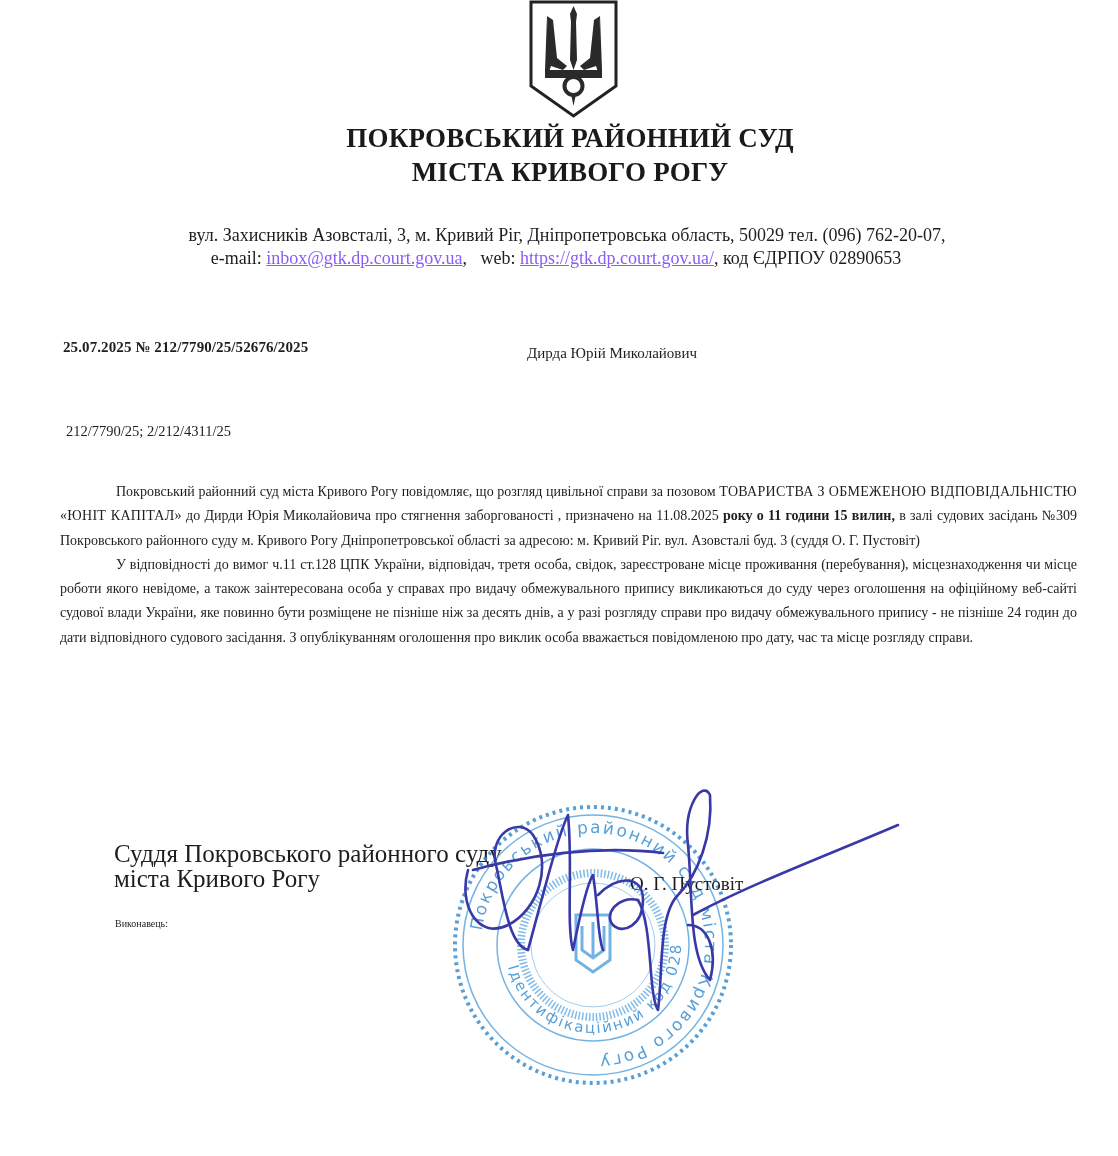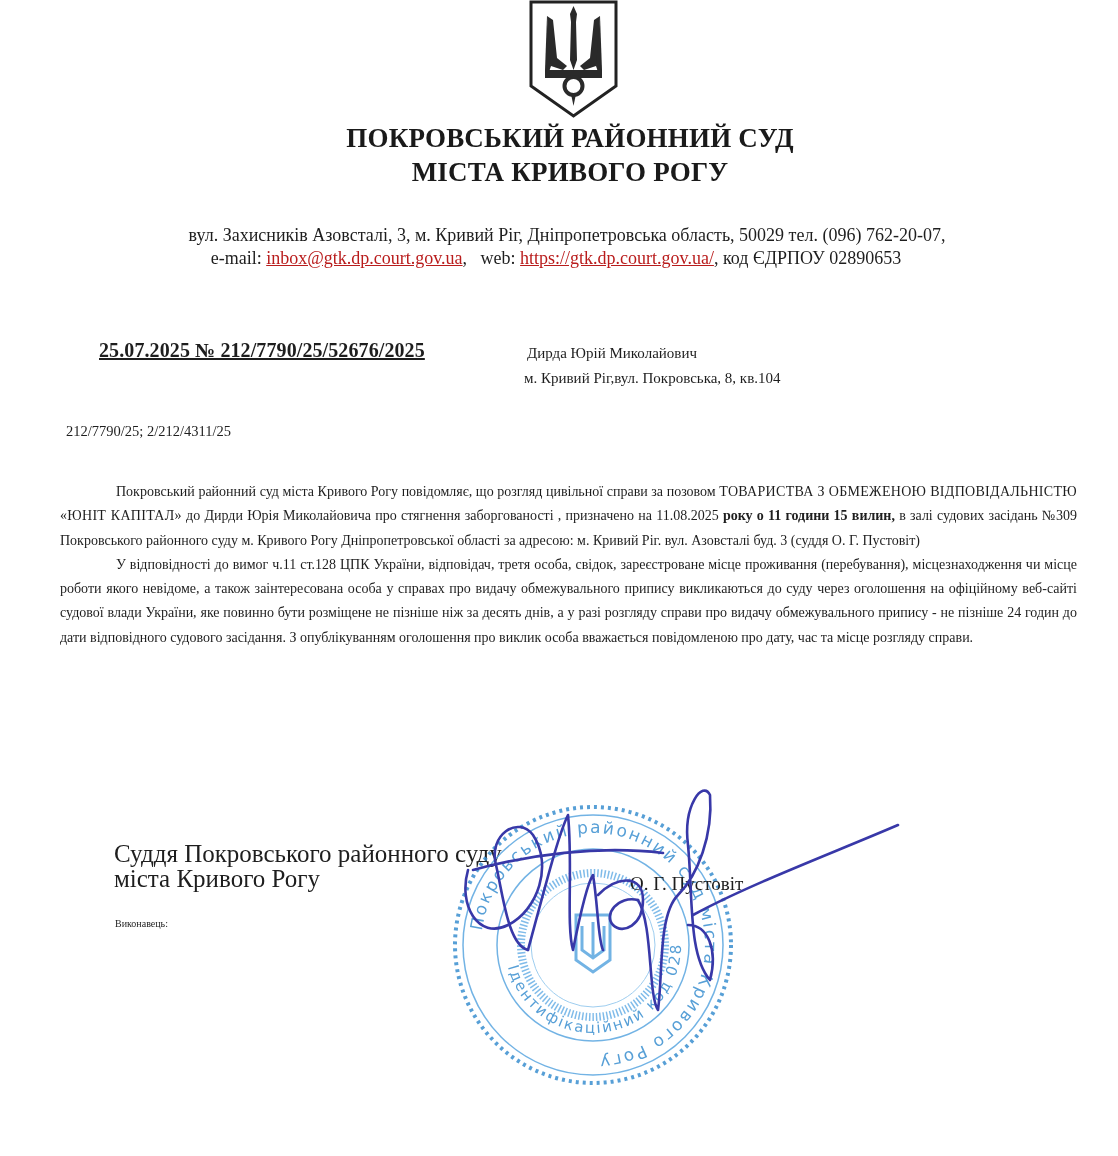--- a/index.html
+++ b/index.html
@@ -15,24 +15,24 @@
       font-weight: bold; font-size: 27px; letter-spacing: 0.2px; line-height: 34px;
       color: #1a1a1a;
     }
     .court-name.l1 { top: 121px; }
     .court-name.l2 { top: 155px; }
     .contacts {
       left: 0; width: 1140px; text-align: center; font-size: 18px; line-height: 24px;
     }
     .contacts.l1 { top: 223px; left: -3px; }
     .contacts.l2 { top: 246px; left: -14px; }
-    .contacts a { color: #b91c1c; text-decoration: underline; }
+    .contacts a { color: #8b5cf6; text-decoration: underline; }
     .ref {
-      left: 63px; top: 339px; font-size: 20px; font-weight: bold;
-      text-decoration: underline; letter-spacing: 0.1px; margin-left: 36px;
+      left: 63px; top: 339px; font-size: 15px; font-weight: bold;
+      letter-spacing: 0.1px;
     }
     .case-nos { left: 66px; top: 423px; font-size: 14.5px; }
     .addressee { left: 527px; top: 341px; font-size: 15px; line-height: 25px; }
     .addressee div:nth-child(2) { margin-left: -3px; }
     .addressee div:nth-child(3) { margin-left: 4px; }
     .body-text {
       left: 60px; top: 480px; width: 1017px;
       font-size: 14px; line-height: 24.3px; text-align: justify;
     }
     .body-text p { margin: 0; text-indent: 56px; text-align: justify; }
@@ -74,21 +74,20 @@
   <a>inbox@gtk.dp.court.gov.ua</a><span>,</span>&nbsp;&nbsp;
   <span>web:</span>
   <a>https://gtk.dp.court.gov.ua/</a><span>, код ЄДРПОУ 02890653</span>
 </div>
 
 <div class="abs ref">25.07.2025 №  212/7790/25/52676/2025</div>
 <div class="abs case-nos">212/7790/25; 2/212/4311/25</div>
 
 <div class="abs addressee">
   <div>Дирда Юрій Миколайович</div>
-  <div>м. Кривий Ріг,вул. Покровська, 8, кв.104</div>
 </div>
 
 <div class="abs body-text">
   <p><span>Покровський районний суд міста Кривого Рогу  повідомляє, що розгляд цивільної справи за позовом </span><span class="caps">ТОВАРИСТВА З ОБМЕЖЕНОЮ ВІДПОВІДАЛЬНІСТЮ «ЮНІТ КАПІТАЛ»</span><span> до Дирди Юрія Миколайовича про стягнення заборгованості , призначено на 11.08.2025 </span><b>року о 11  години 15 вилин,</b><span> в залі судових засідань №309 Покровського районного суду м. Кривого Рогу Дніпропетровської області за адресою: м. Кривий Ріг. вул. Азовсталі буд. 3 (суддя  О. Г. Пустовіт)</span></p>
   <p>У відповідності до вимог ч.11 ст.128 ЦПК України, відповідач, третя особа, свідок, зареєстроване місце проживання (перебування), місцезнаходження чи місце роботи якого невідоме, а також заінтересована особа у справах про видачу обмежувального припису викликаються до суду через оголошення на офіційному веб-сайті судової влади України, яке повинно бути розміщене не пізніше ніж за десять днів, а у разі розгляду справи про видачу обмежувального припису - не пізніше 24 годин до дати відповідного судового засідання. З опублікуванням оголошення про виклик особа вважається повідомленою про дату, час та місце розгляду справи.</p>
 </div>
 
 <div class="abs sig-left">
   <div>Суддя  Покровського районного суду</div>
   <div>міста Кривого Рогу</div>

